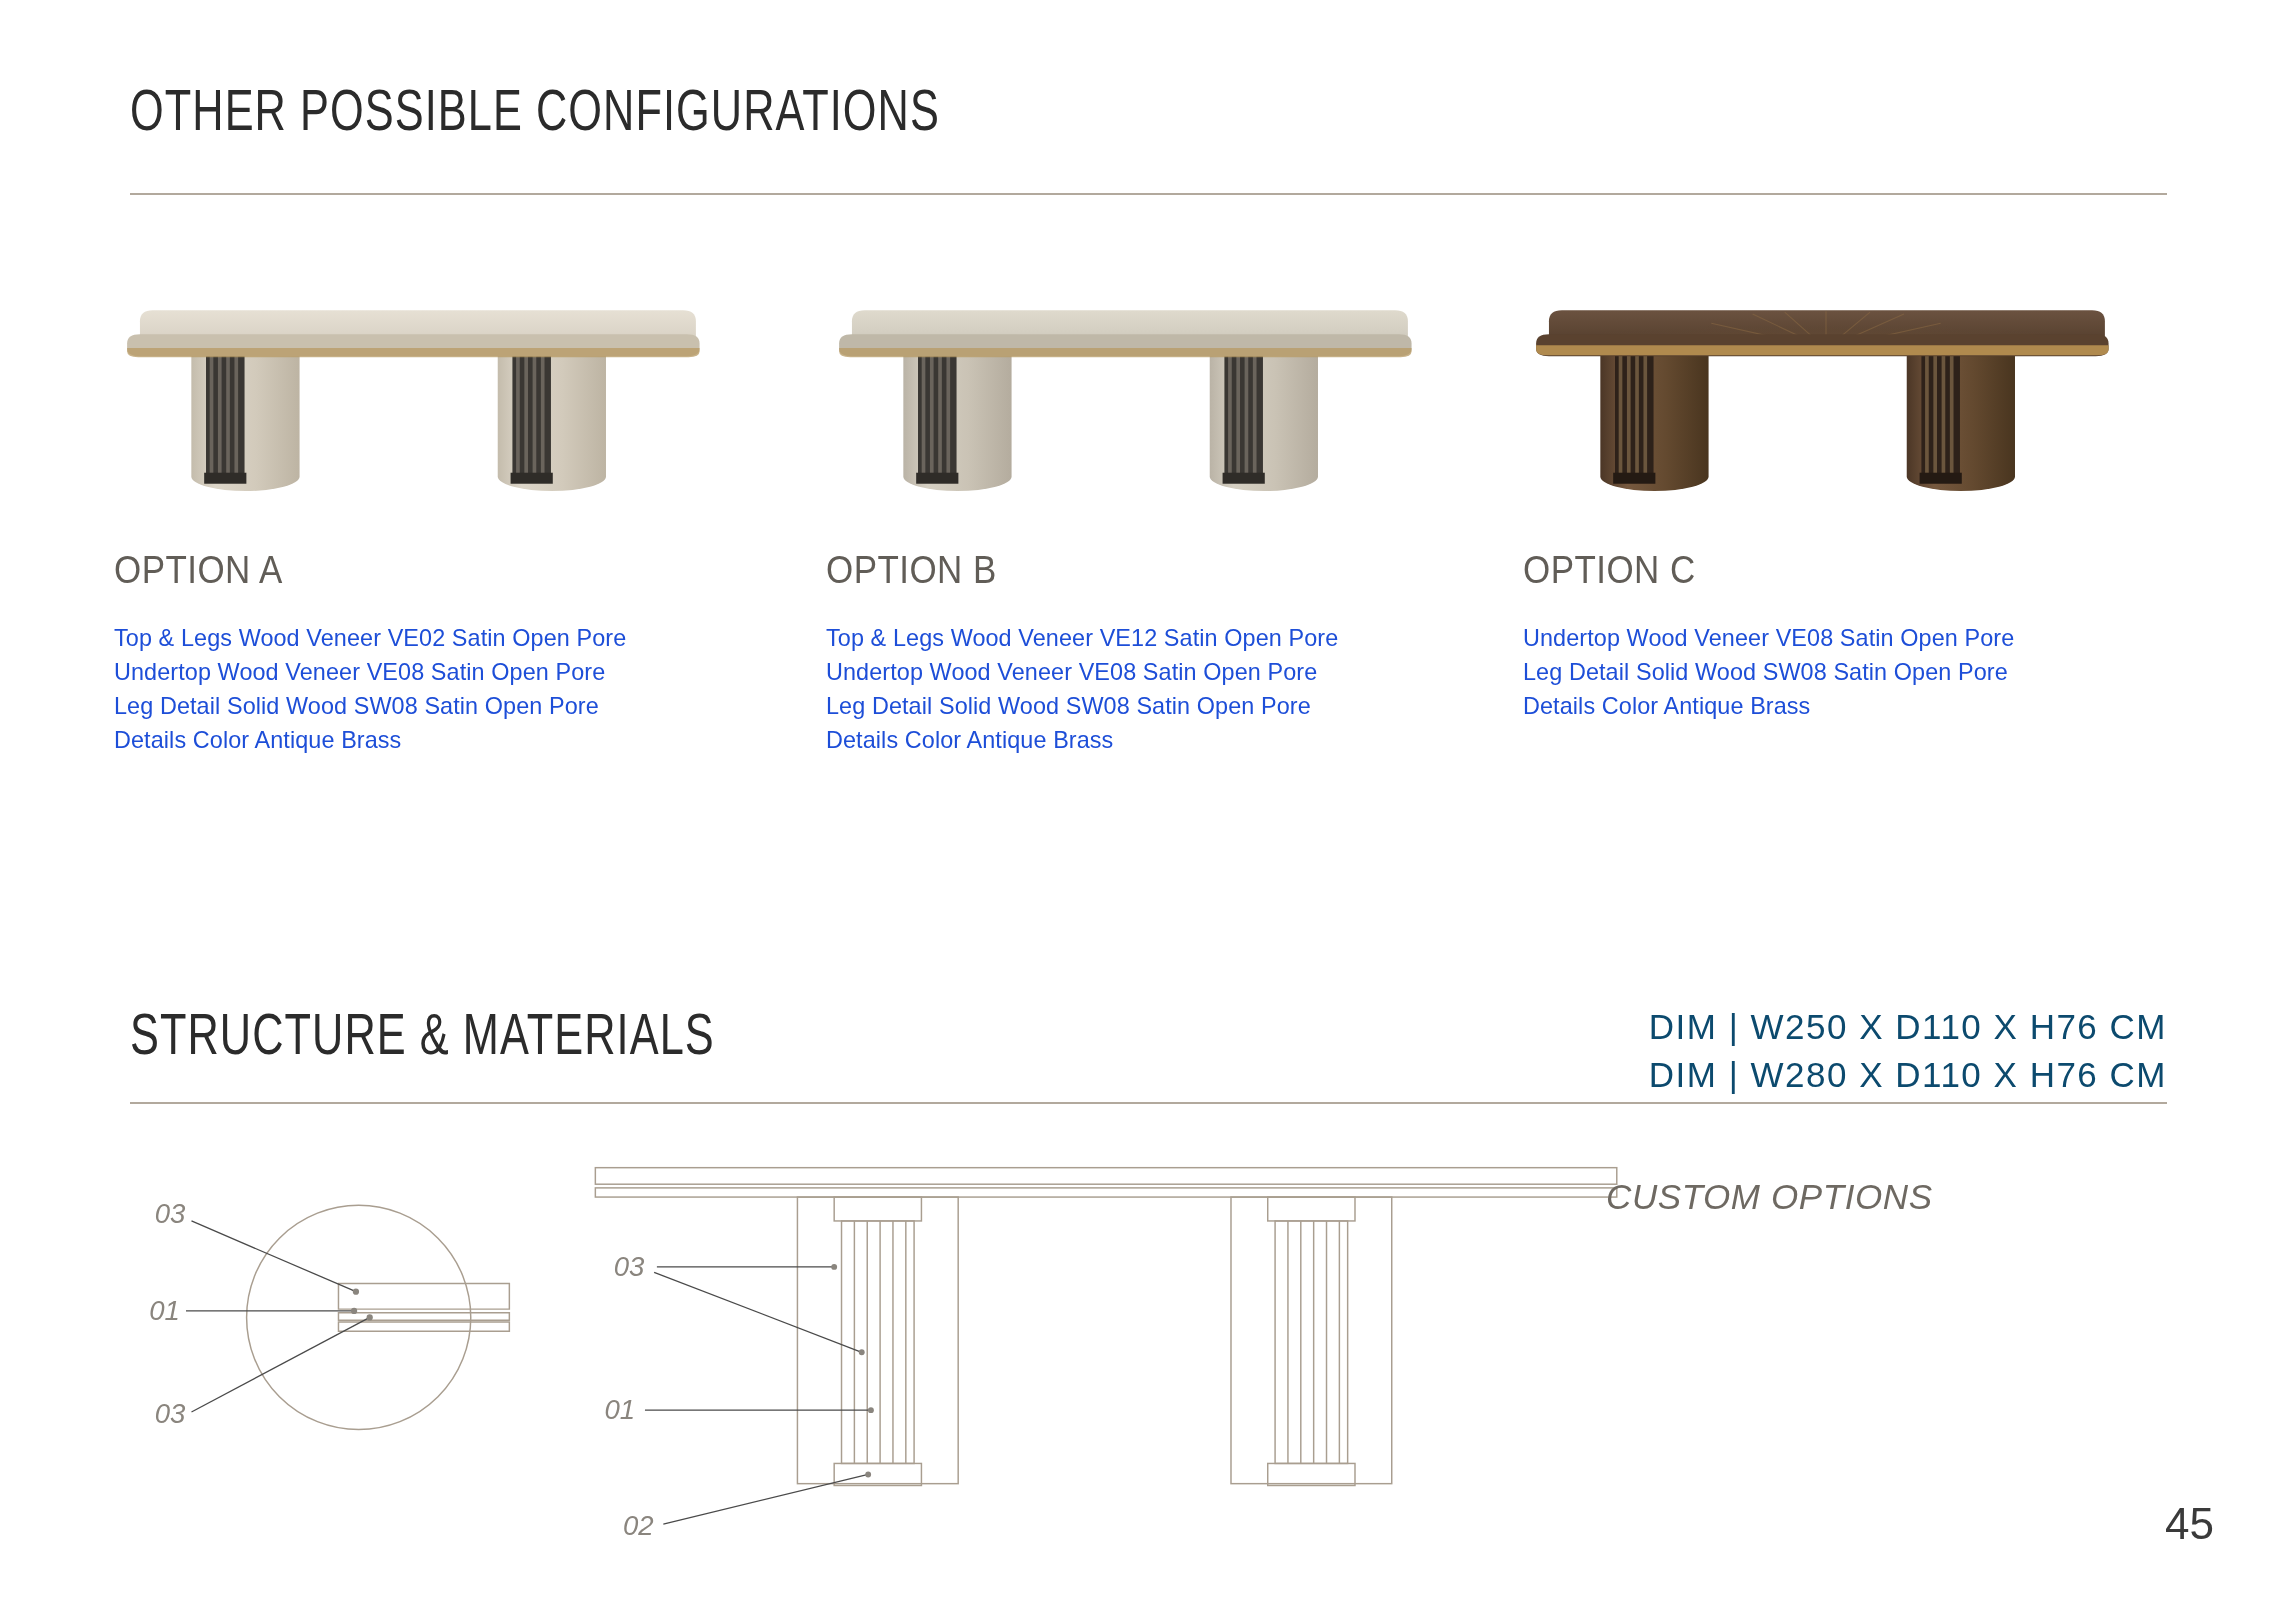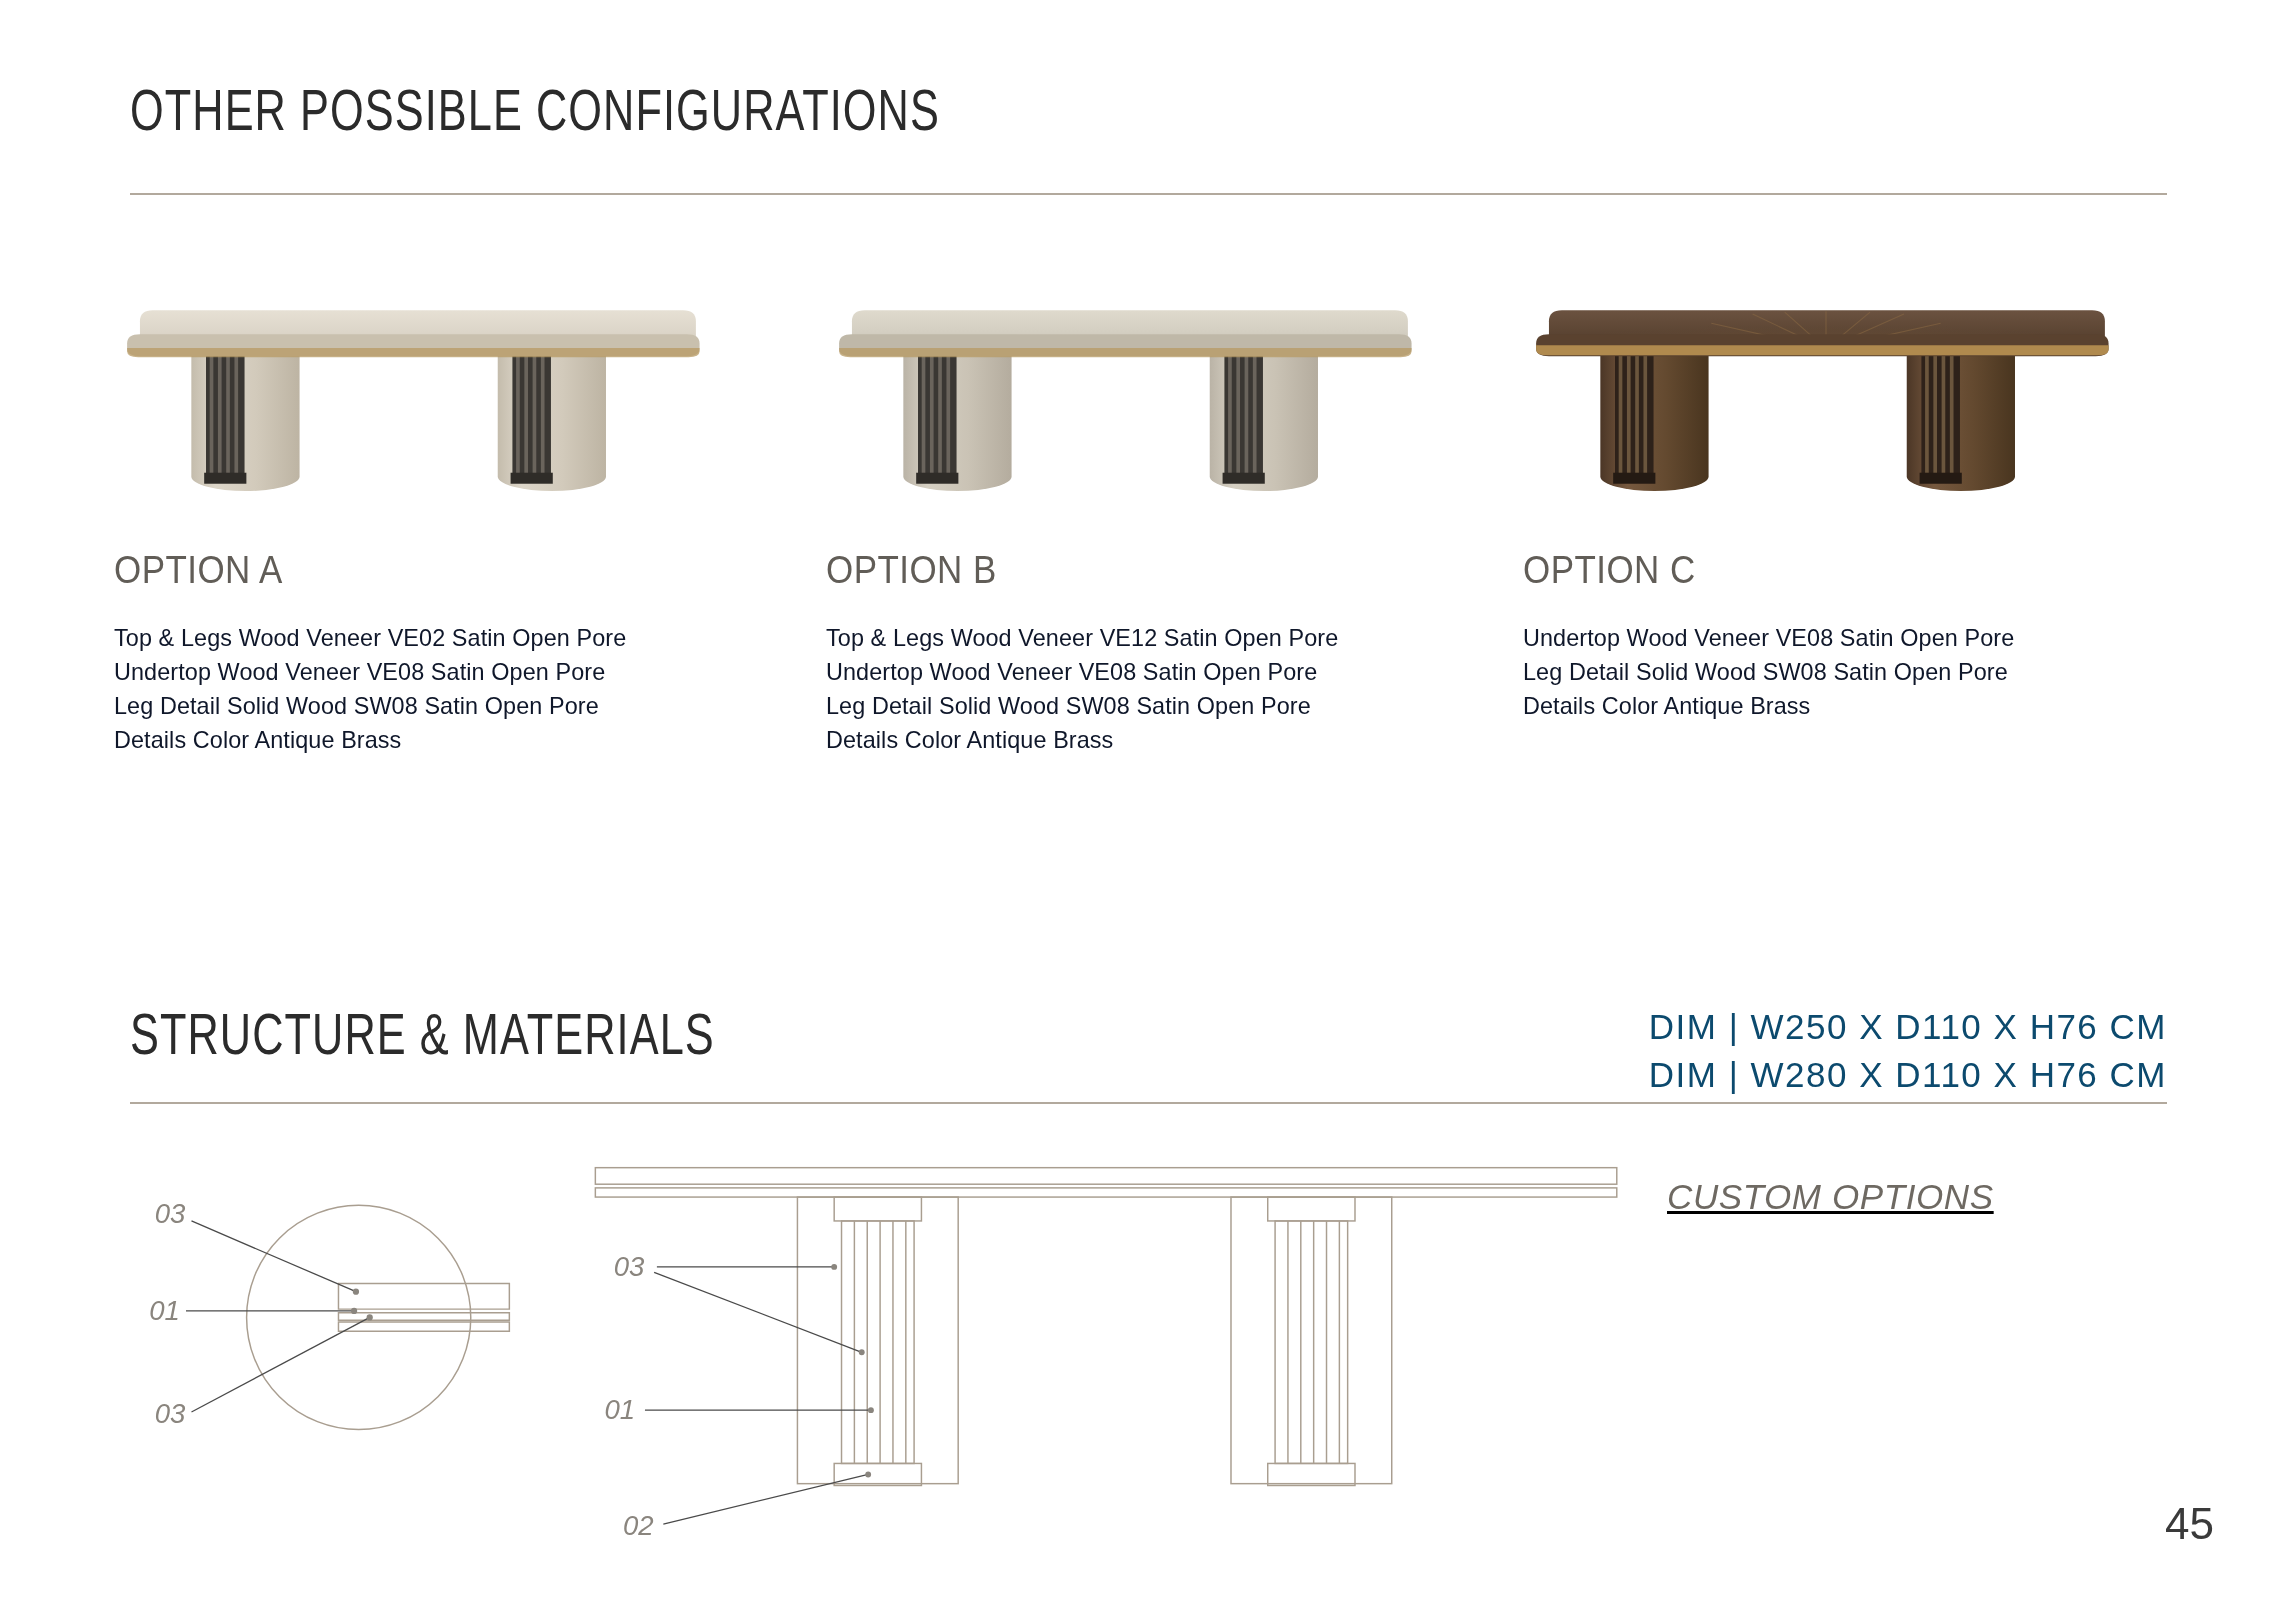--- a/index.html
+++ b/index.html
@@ -73,21 +73,21 @@
     letter-spacing: 0.5px;
     transform: scaleX(0.92);
     transform-origin: left center;
     white-space: nowrap;
   }
 
   .spec-list {
     margin-top: 29px;
     font-size: 23.4px;
     line-height: 34px;
-    color: #0f172a;
+    color: #1d4ed8;
     font-weight: 300;
     letter-spacing: 0.1px;
   }
   .spec-list div { white-space: nowrap; }
 
   
   .dim-block {
     position: absolute;
     right: 129px;
     top: 1003px;
@@ -98,23 +98,22 @@
     line-height: 48px;
     color: #0c4a6e;
     letter-spacing: 1.5px;
     font-weight: 300;
     white-space: nowrap;
   }
 
   
   #custom-options {
     position: absolute;
-    left: 1667px;
+    left: 1606px;
     top: 1177px;
-    text-decoration: underline;
   }
   #custom-options-title {
     font-size: 35px;
     font-style: italic;
     color: #6e6962;
     letter-spacing: 0.6px;
     white-space: nowrap;
   }
   #custom-options-list {
     margin-top: 26px;

